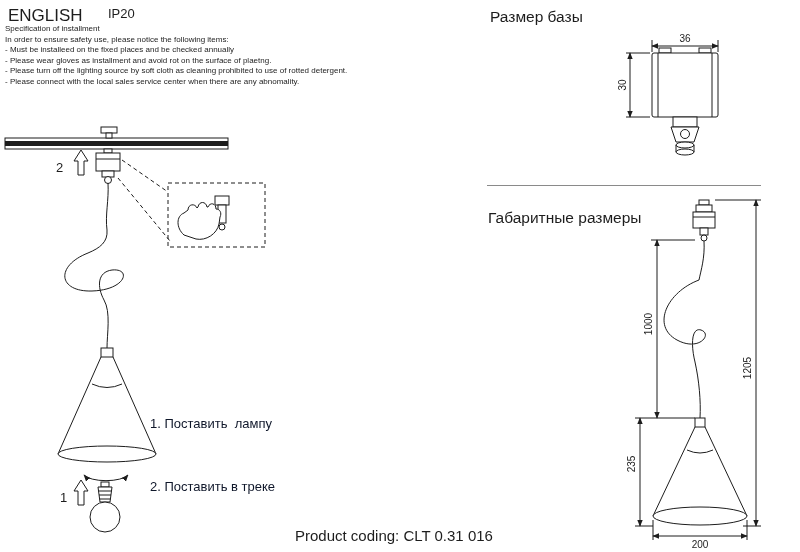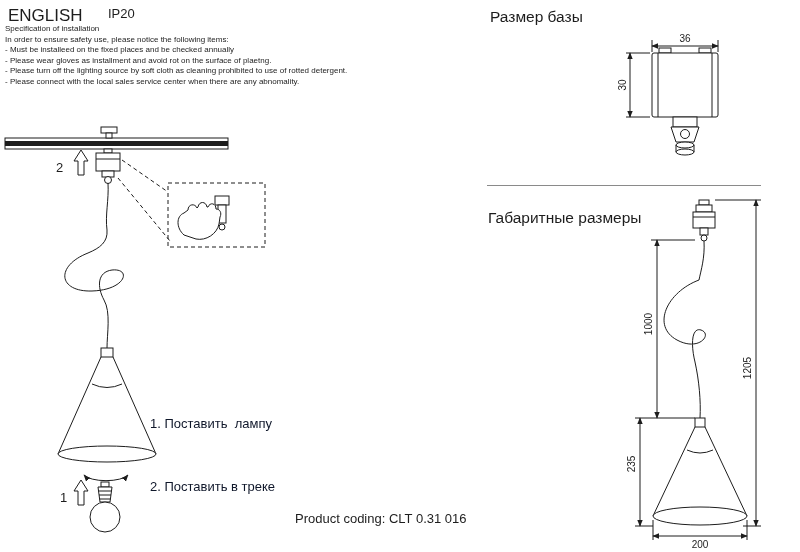--- a/index.html
+++ b/index.html
@@ -6,36 +6,36 @@
   html,body{margin:0;padding:0}
   body{width:800px;height:552px;background:#fff;position:relative;overflow:hidden;
        font-family:"Liberation Sans",sans-serif;color:#1d1d1d}
   .abs{position:absolute}
   .h-lang{left:8px;top:6px;font-size:17px}
   .h-ip{left:108px;top:6px;font-size:13px}
   .spec{left:5px;top:24px;width:470px;font-size:8px;line-height:10.5px}
   .steps{left:150px;top:371px;font-size:13px;line-height:21px;color:#0f172a;white-space:pre-wrap}
   .rtitle{font-size:15.5px}
   .sep{left:487px;top:185px;width:274px;height:1px;background:#8a8a8a}
-  .coding{left:295px;top:511px;font-size:13px}
+  .coding{left:295px;top:527px;font-size:15px}
   svg{display:block}
   svg .ln{stroke:#1d1d1d;stroke-width:1;fill:none}
   svg .fw{stroke:#1d1d1d;stroke-width:1;fill:#fff}
   svg .fb{fill:#1d1d1d}
   svg .dash{stroke:#1d1d1d;stroke-width:1;fill:none;stroke-dasharray:4 3}
   svg text{font-family:"Liberation Sans",sans-serif;fill:#1d1d1d}
 </style>
 </head>
 <body>
 
 <div class="abs h-lang">ENGLISH</div>
 <div class="abs h-ip">IP20</div>
 
 <div class="abs spec">
-  <div>Specification of installation</div>
+  <div>Specification of installment</div>
   <div>In order to ensure safety use, please notice the following items:</div>
   <div>- Must be installeed on the fixed places and be checked annually</div>
   <div>- Please wear gloves as installment and avoid rot on the surface of plaetng.</div>
   <div>- Please turn off the lighting source by soft cloth as cleaning prohibited to use of rotted detergent.</div>
   <div>- Please connect with the local sales service center when there are any abnomality.</div>
 </div>
 
 <svg class="abs" style="left:0;top:120px" width="280" height="432" viewBox="0 0 280 432">
   <defs>
     <marker id="mA" viewBox="0 0 10 10" refX="9" refY="5" markerWidth="7" markerHeight="7" orient="auto-start-reverse" markerUnits="userSpaceOnUse">

